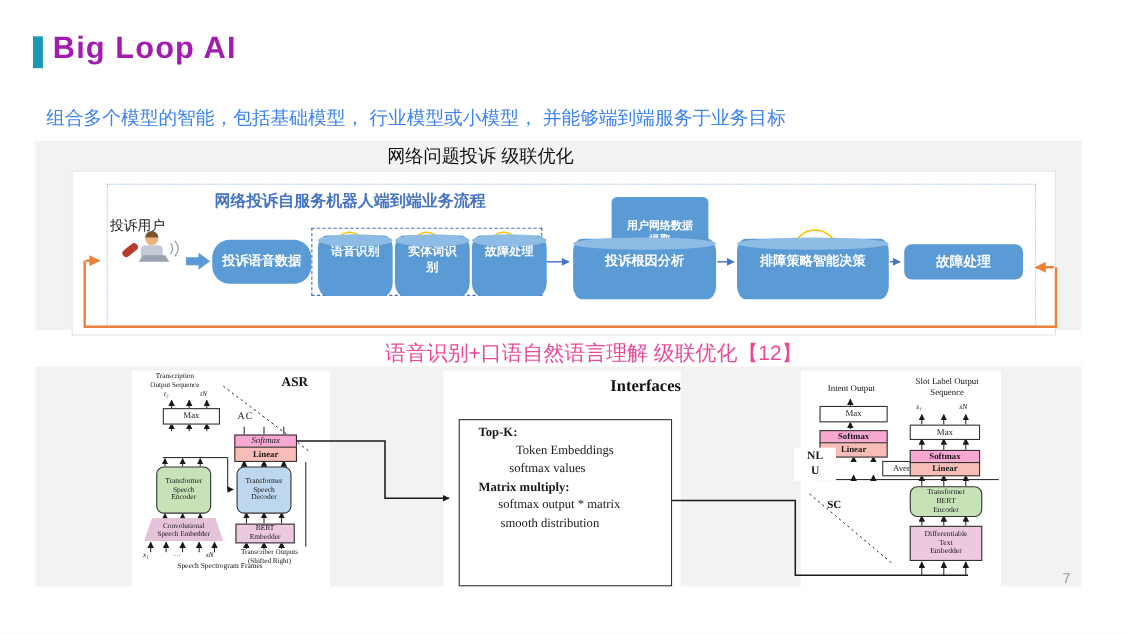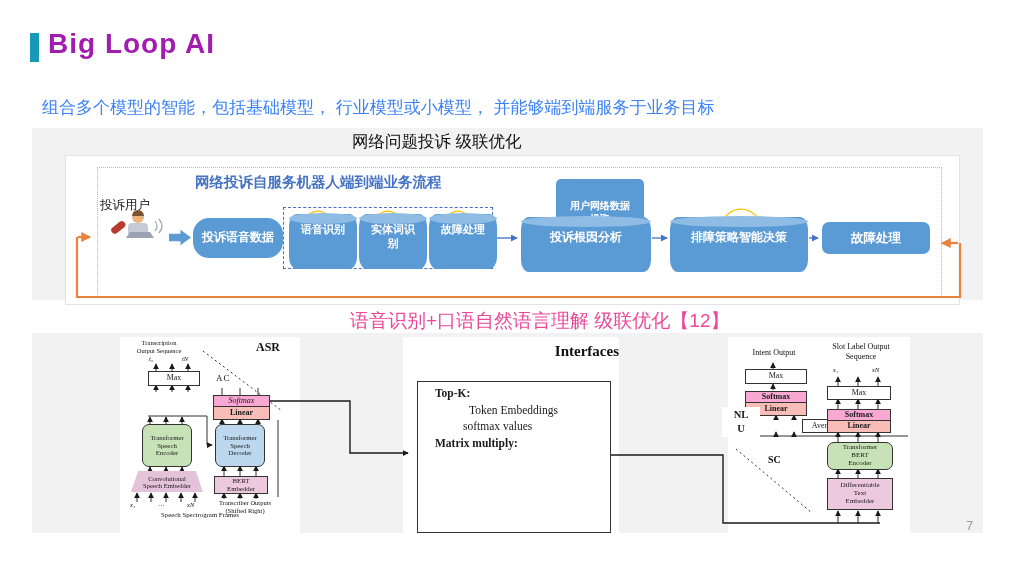--- a/index.html
+++ b/index.html
@@ -134,20 +134,22 @@
 (Shifted Right)</div>
 
 <div class="fig" style="left:403px;top:337px;width:216px;height:203px;"></div>
 <div class="tinylbl b" style="left:403px;top:343px;width:216px;font-size:15px;text-align:right;">Interfaces</div>
 <div class="abs ifc-inner"></div>
 <div class="abs ifc-text">
   <div class="b">Top-K:</div>
   <div class="ml34">Token Embeddings</div>
   <div class="ml28">softmax values</div>
   <div class="b">Matrix multiply:</div>
+  <div class="ml18">softmax output *  matrix</div>
+  <div class="ml20">smooth distribution</div>
 </div>
 
 <div class="fig" style="left:728px;top:337px;width:182px;height:196px;"></div>
 <div class="tinylbl" style="left:736px;top:348px;width:76px;font-size:8px;text-align:center;">Intent Output</div>
 <div class="tinylbl prewrap" style="left:816px;top:342px;width:90px;font-size:8px;line-height:1.25;text-align:center;">Slot Label Output
 Sequence</div>
 <div class="tinylbl it" style="left:833px;top:366px;font-size:7px;">s₁</div>
 <div class="tinylbl it" style="left:872px;top:366px;font-size:7px;">sN</div>
 <div class="pbox" style="left:745px;top:369px;width:60px;height:13px;font-size:8px;">Max</div>
 <div class="pbox red b" style="left:745px;top:391px;width:60px;height:11px;font-size:8px;">Softmax</div>
@@ -157,21 +159,21 @@
 <div class="pbox" style="left:762px;top:419px;width:44px;height:12px;font-size:8px;margin-left:40px;">Average</div>
 <div class="pbox" style="left:827px;top:386px;width:62px;height:12px;font-size:8px;">Max</div>
 <div class="pbox red b" style="left:827px;top:409px;width:62px;height:11px;font-size:8px;">Softmax</div>
 <div class="pbox pink b" style="left:827px;top:420px;width:62px;height:11px;font-size:8px;">Linear</div>
 <div class="pbox green prewrap" style="left:827px;top:442px;width:64px;height:26px;font-size:7px;">Transformer
 BERT
 Encoder</div>
 <div class="pbox mauve prewrap" style="left:827px;top:478px;width:64px;height:30px;font-size:7px;">Differentiable
 Text
 Embedder</div>
-<div class="tinylbl b" style="left:768px;top:454px;font-size:10px;">SC</div>
+<div class="tinylbl b" style="left:752px;top:454px;font-size:10px;">SC</div>
 
 <div class="abs pagenum">7</div>
 
 <svg class="wires" width="1024" height="576" viewBox="0 0 1024 576">
   <defs>
     <marker id="mk" viewBox="0 0 8 8" markerWidth="6" markerHeight="6" refX="7" refY="4" orient="auto" markerUnits="userSpaceOnUse">
       <path d="M0,0 L8,4 L0,8 z" fill="#1a1a1a"></path>
     </marker>
     <marker id="mkb" viewBox="0 0 8 8" markerWidth="7" markerHeight="7" refX="7" refY="4" orient="auto" markerUnits="userSpaceOnUse">
       <path d="M0,0 L8,4 L0,8 z" fill="#4472C4"></path>

